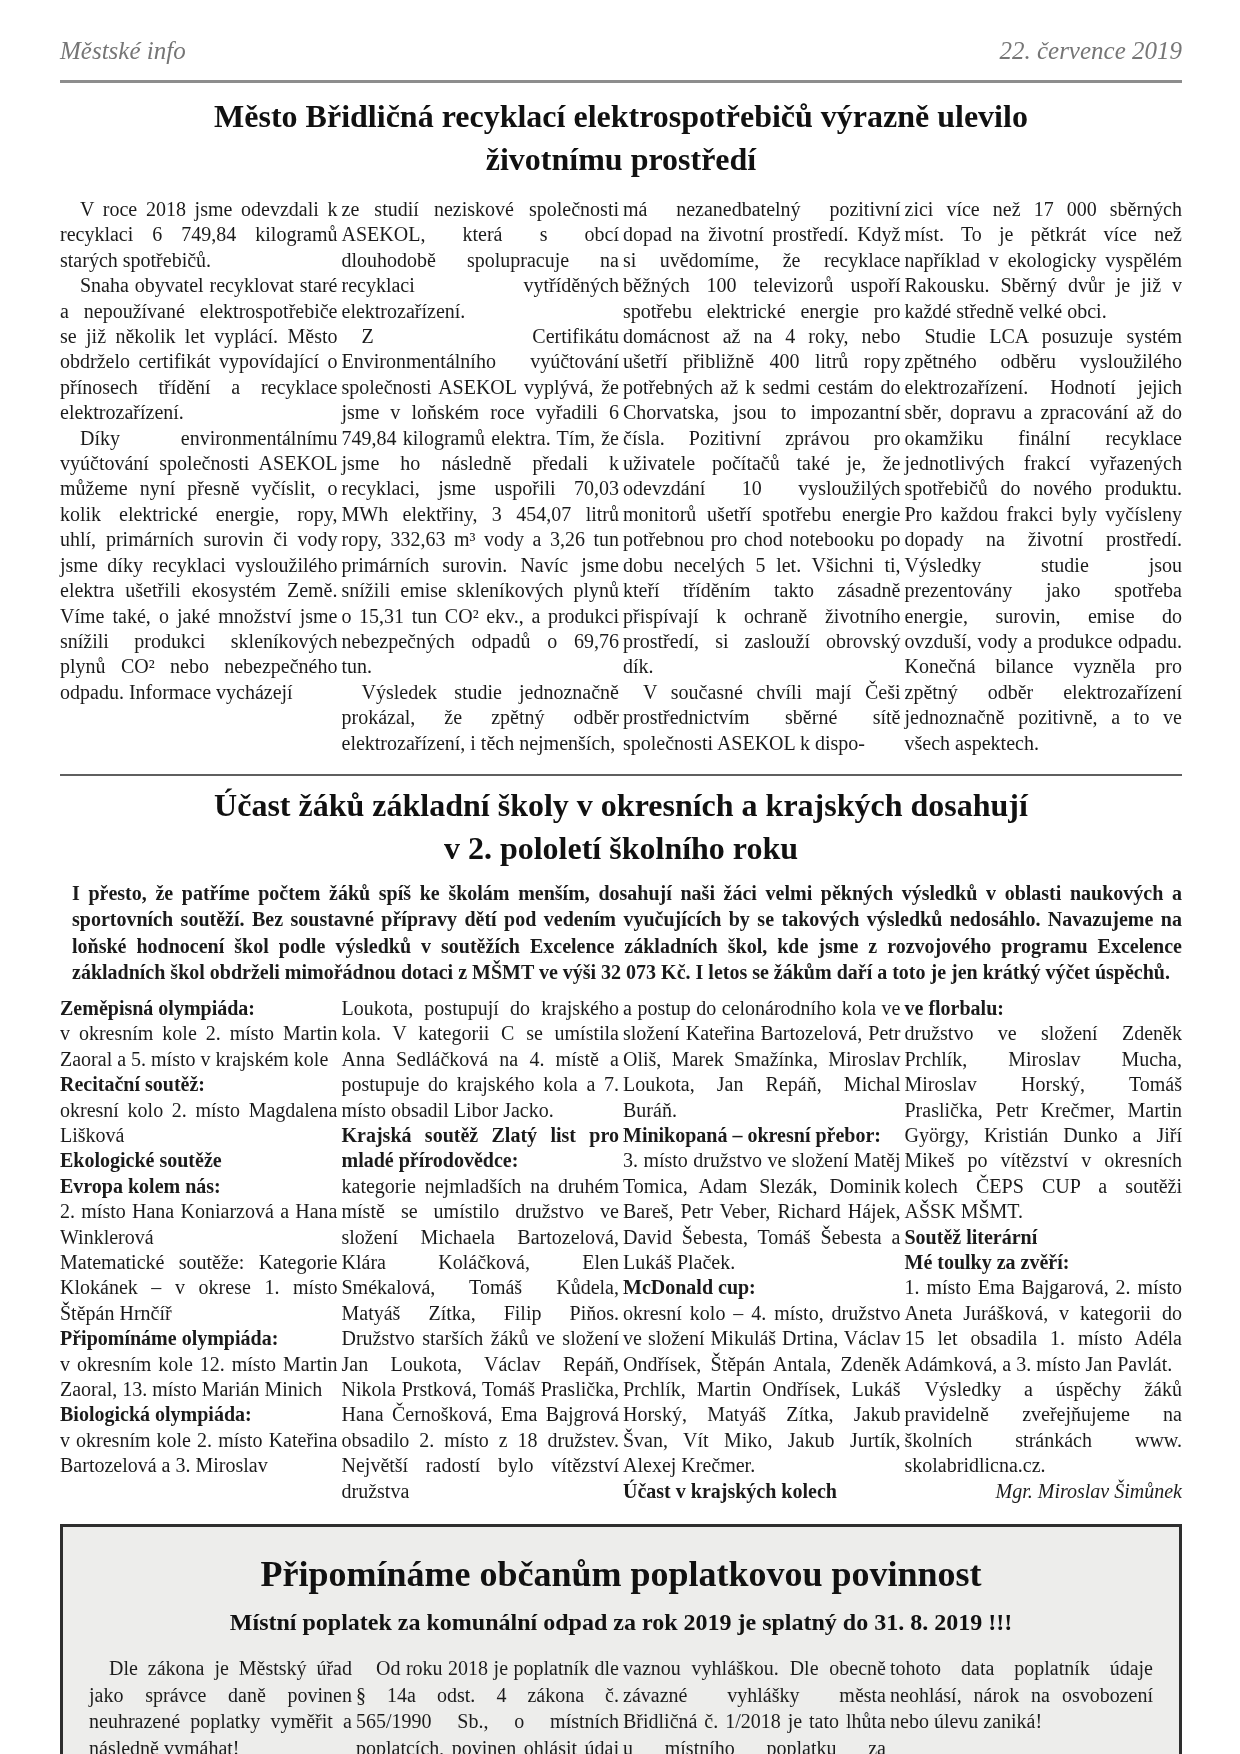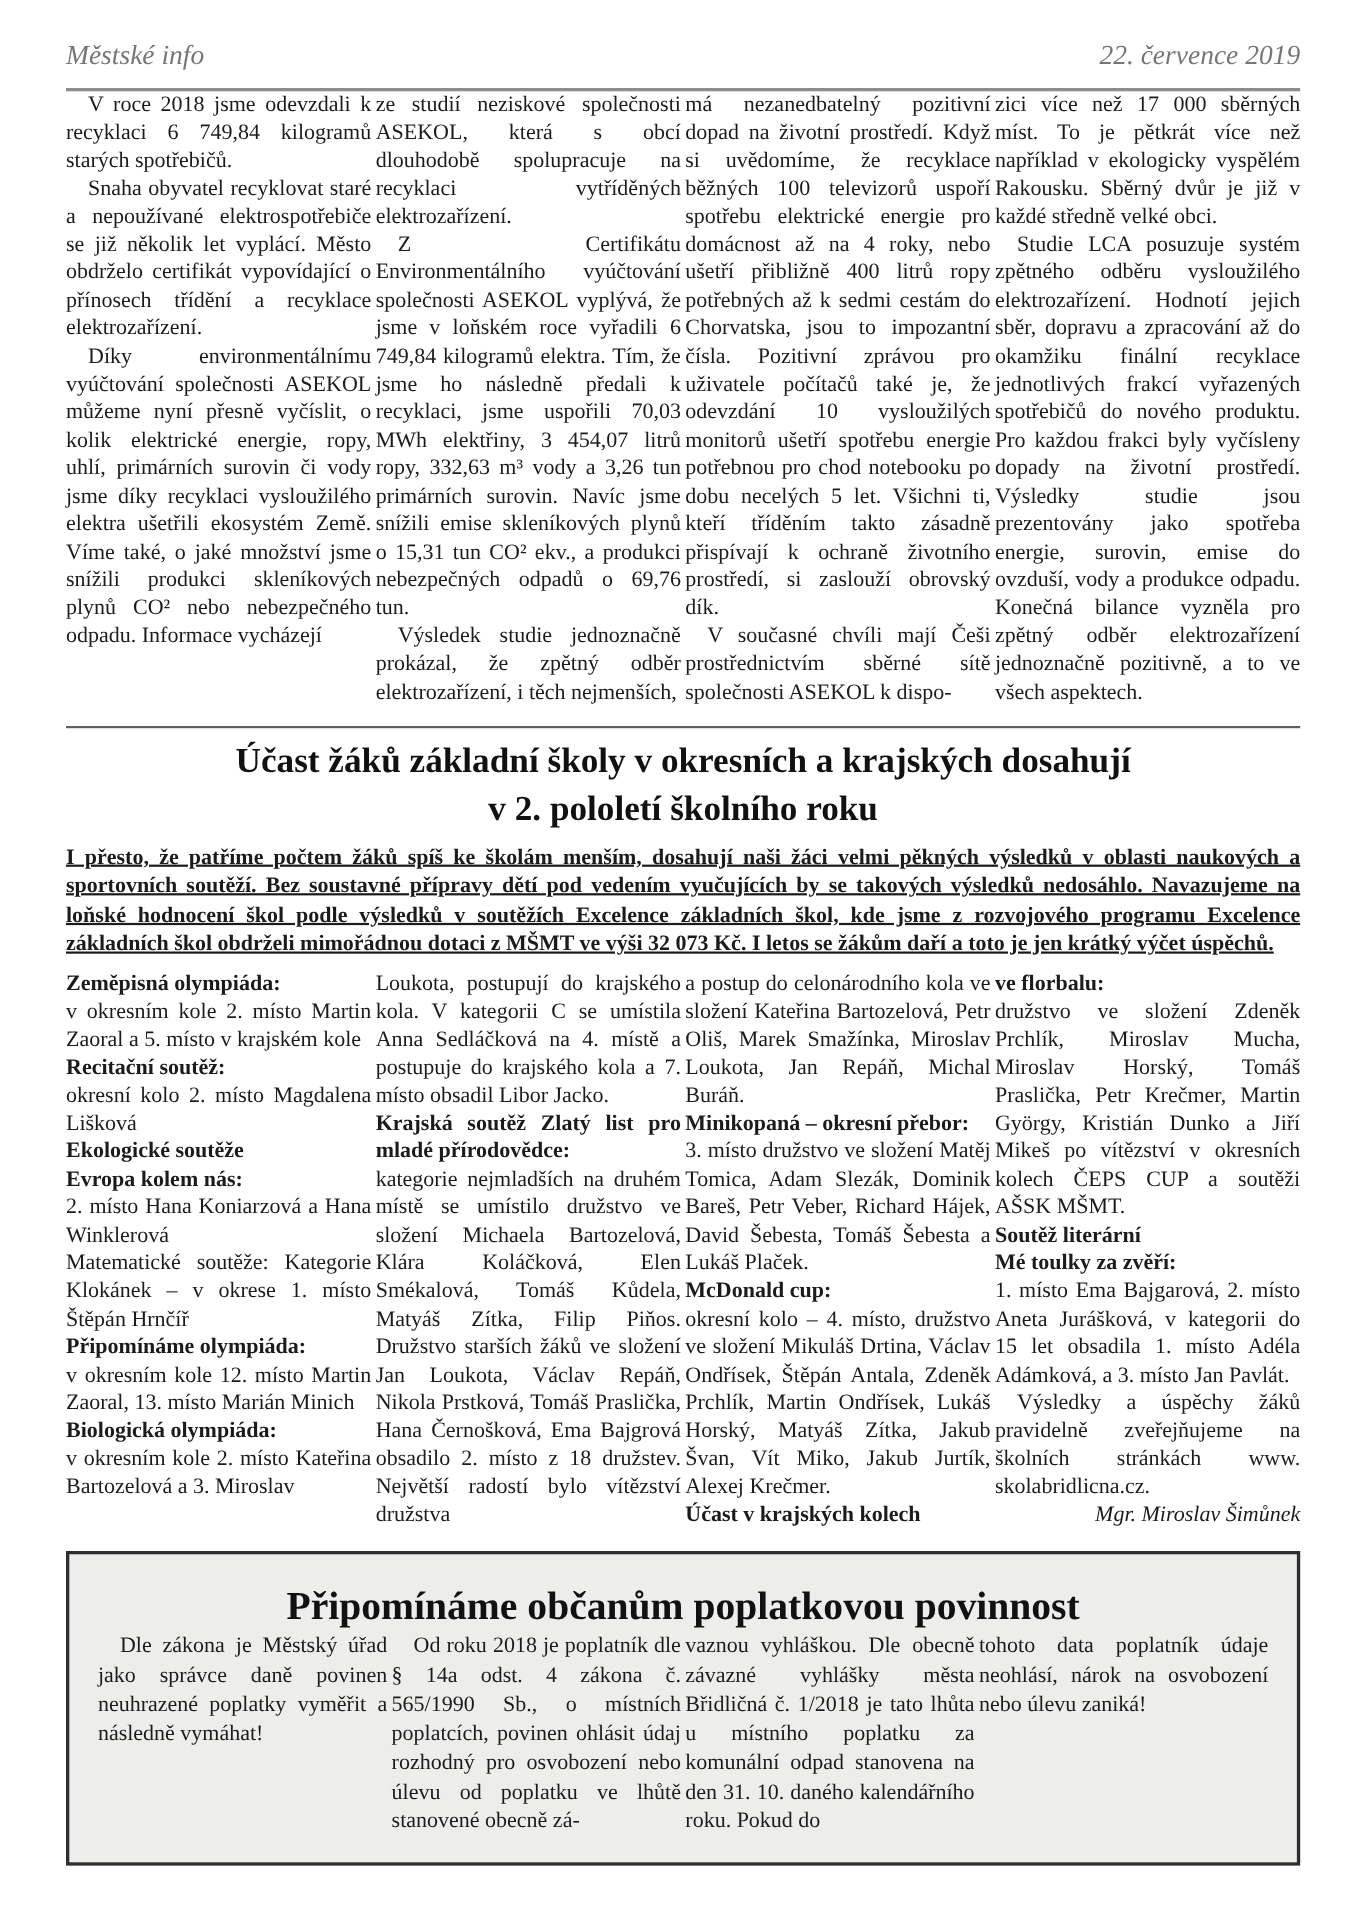--- a/index.html
+++ b/index.html
@@ -24,41 +24,42 @@
   
   .cols{display:flex;gap:4px;text-align:justify;font-size:20px;line-height:25.4px;}
   .col{flex:1 1 0;min-width:0;}
   .col p{margin:0;}
   p.ind{text-indent:20px;}
   .b{font-weight:bold;}
   .sig{font-style:italic;text-align:right;}
 
   .articles-divider{height:2px;background:#5f5f5f;border:0;margin:18px 0 0 0;}
 
-  .intro{font-weight:bold;text-align:justify;font-size:20px;line-height:26.5px;margin:2px 0 10px 0;text-decoration:underline;}
+  .intro{font-weight:bold;text-align:justify;font-size:20px;line-height:26.5px;margin:2px 0 10px 12px;}
 
   
   .notice{margin-top:20px;border:3px solid #2e2e2e;background:#ededeb;
     padding:18px 26px 24px 26px;}
   .notice-title{font-size:36px;line-height:46px;font-weight:bold;text-align:center;margin:6px 0 0 0;color:#111;}
   .notice-subtitle{font-size:24px;line-height:30px;font-weight:bold;text-align:center;margin:10px 0 18px 0;color:#111;}
   .notice .cols{font-size:20px;line-height:26.5px;}
 </style>
 </head>
 <body>
 
 <div class="page">
 
   <div class="masthead">
     <span>Městské info</span>
     <span>22. července 2019</span>
   </div>
   <hr class="header-rule">
 
   <section>
+    <h1 class="a1-title">Město Břidličná recyklací elektrospotřebičů výrazně ulevilo životnímu prostředí</h1>
     <div class="cols">
       <div class="col">
         <p class="ind">V roce 2018 jsme odevzdali k recyklaci 6 749,84 kilogramů starých spotřebičů.</p>
         <p class="ind">Snaha obyvatel recyklovat staré a nepoužívané elektrospotřebiče se již několik let vyplácí. Město obdrželo certifikát vypovídající o přínosech třídění a recyklace elektrozařízení.</p>
         <p class="ind">Díky environmentálnímu vyúčtování společnosti ASEKOL můžeme nyní přesně vyčíslit, o kolik elektrické energie, ropy, uhlí, primárních surovin či vody jsme díky recyklaci vysloužilého elektra ušetřili ekosystém Země. Víme také, o jaké množství jsme snížili produkci skleníkových plynů CO² nebo nebezpečného odpadu. Informace vycházejí</p>
       </div>
       <div class="col">
         <p>ze studií neziskové společnosti ASEKOL, která s obcí dlouhodobě spolupracuje na recyklaci vytříděných elektrozařízení.</p>
         <p class="ind">Z Certifikátu Environmentálního vyúčtování společnosti ASEKOL vyplývá, že jsme v loňském roce vyřadili 6 749,84 kilogramů elektra. Tím, že jsme ho následně předali k recyklaci, jsme uspořili 70,03 MWh elektřiny, 3 454,07 litrů ropy, 332,63 m³ vody a 3,26 tun primárních surovin. Navíc jsme snížili emise skleníkových plynů o 15,31 tun CO² ekv., a produkci nebezpečných odpadů o 69,76 tun.</p>
         <p class="ind">Výsledek studie jednoznačně prokázal, že zpětný odběr elektrozařízení, i těch nejmenších,</p>
@@ -118,20 +119,21 @@
         <p class="b">Mé toulky za zvěří:</p>
         <p>1. místo Ema Bajgarová, 2. místo Aneta Jurášková, v kategorii do 15 let obsadila 1. místo Adéla Adámková, a 3. místo Jan Pavlát.</p>
         <p class="ind">Výsledky a úspěchy žáků pravidelně zveřejňujeme na školních stránkách www. skolabridlicna.cz.</p>
         <p class="sig">Mgr. Miroslav Šimůnek</p>
       </div>
     </div>
   </section>
 
   <section class="notice">
     <h2 class="notice-title">Připomínáme občanům poplatkovou povinnost</h2>
+    <p class="notice-subtitle">Místní poplatek za komunální odpad za rok 2019 je splatný do 31. 8. 2019 !!!</p>
     <div class="cols">
       <div class="col">
         <p class="ind">Dle zákona je Městský úřad jako správce daně povinen neuhrazené poplatky vyměřit a následně vymáhat!</p>
 
       </div>
       <div class="col">
         <p class="ind">Od roku 2018 je poplatník dle § 14a odst. 4 zákona č. 565/1990 Sb., o místních poplatcích, povinen ohlásit údaj rozhodný pro osvobození nebo úlevu od poplatku ve lhůtě stanovené obecně zá-</p>
       </div>
       <div class="col">
         <p>vaznou vyhláškou. Dle obecně závazné vyhlášky města Břidličná č. 1/2018 je tato lhůta u místního poplatku za komunální odpad stanovena na den 31. 10. daného kalendářního roku. Pokud do</p>

